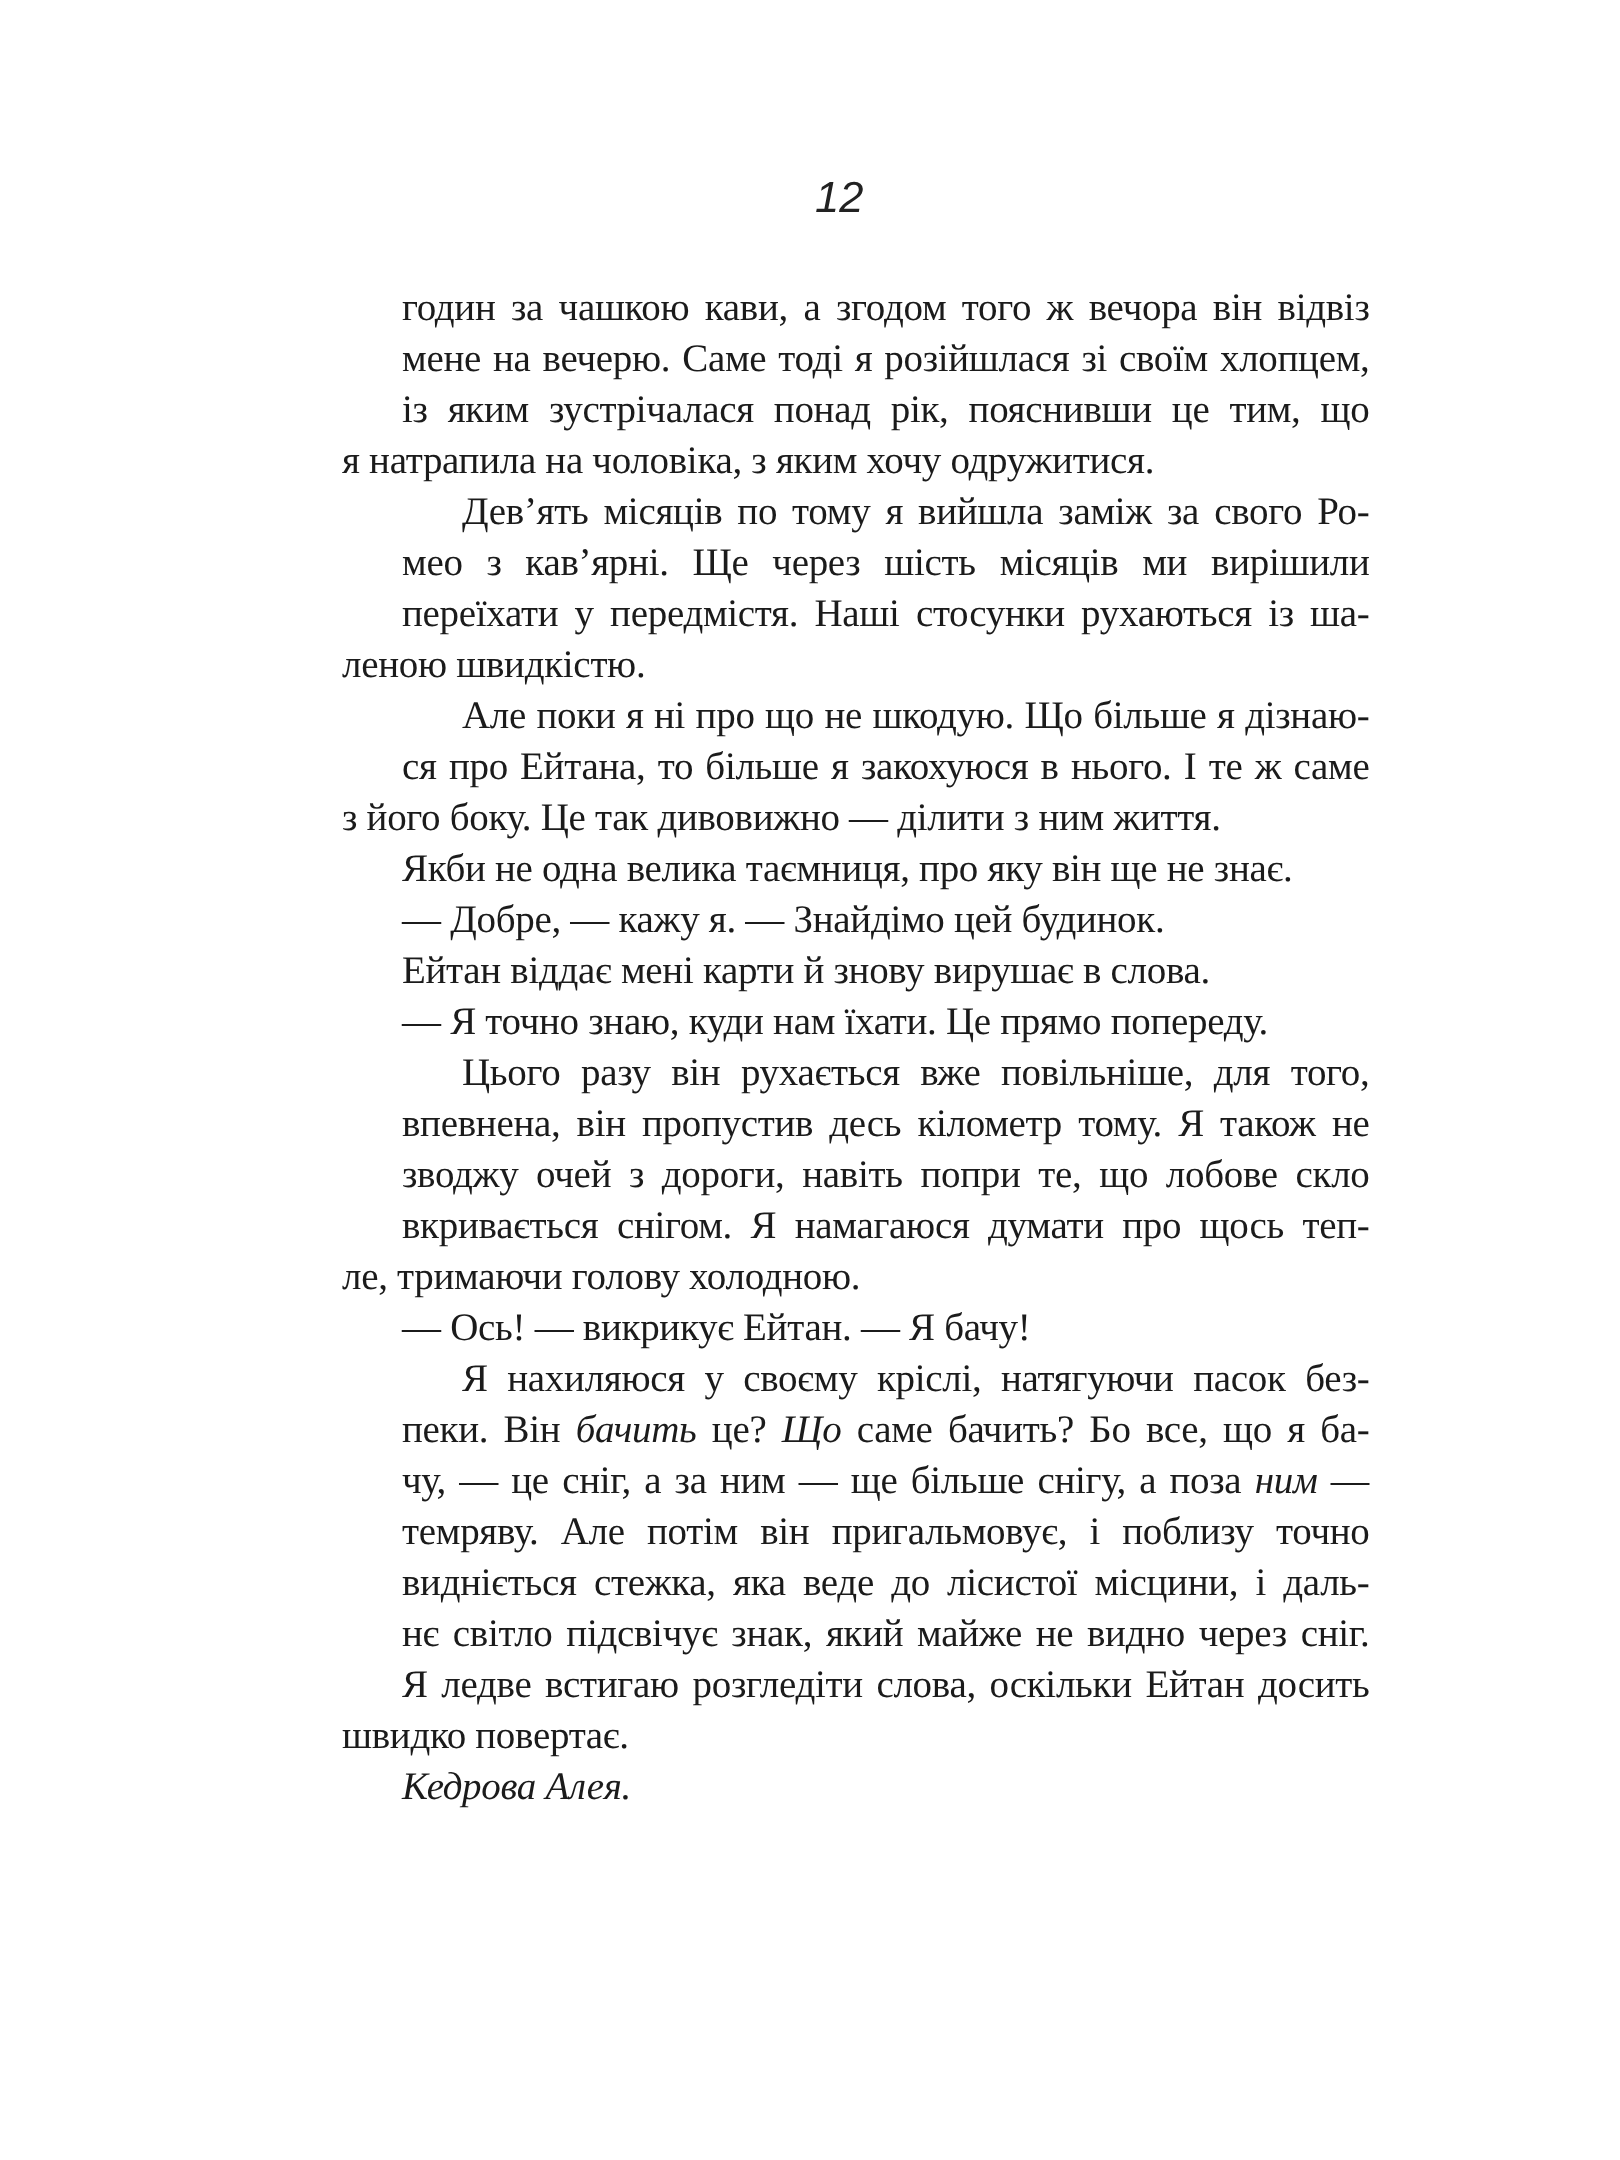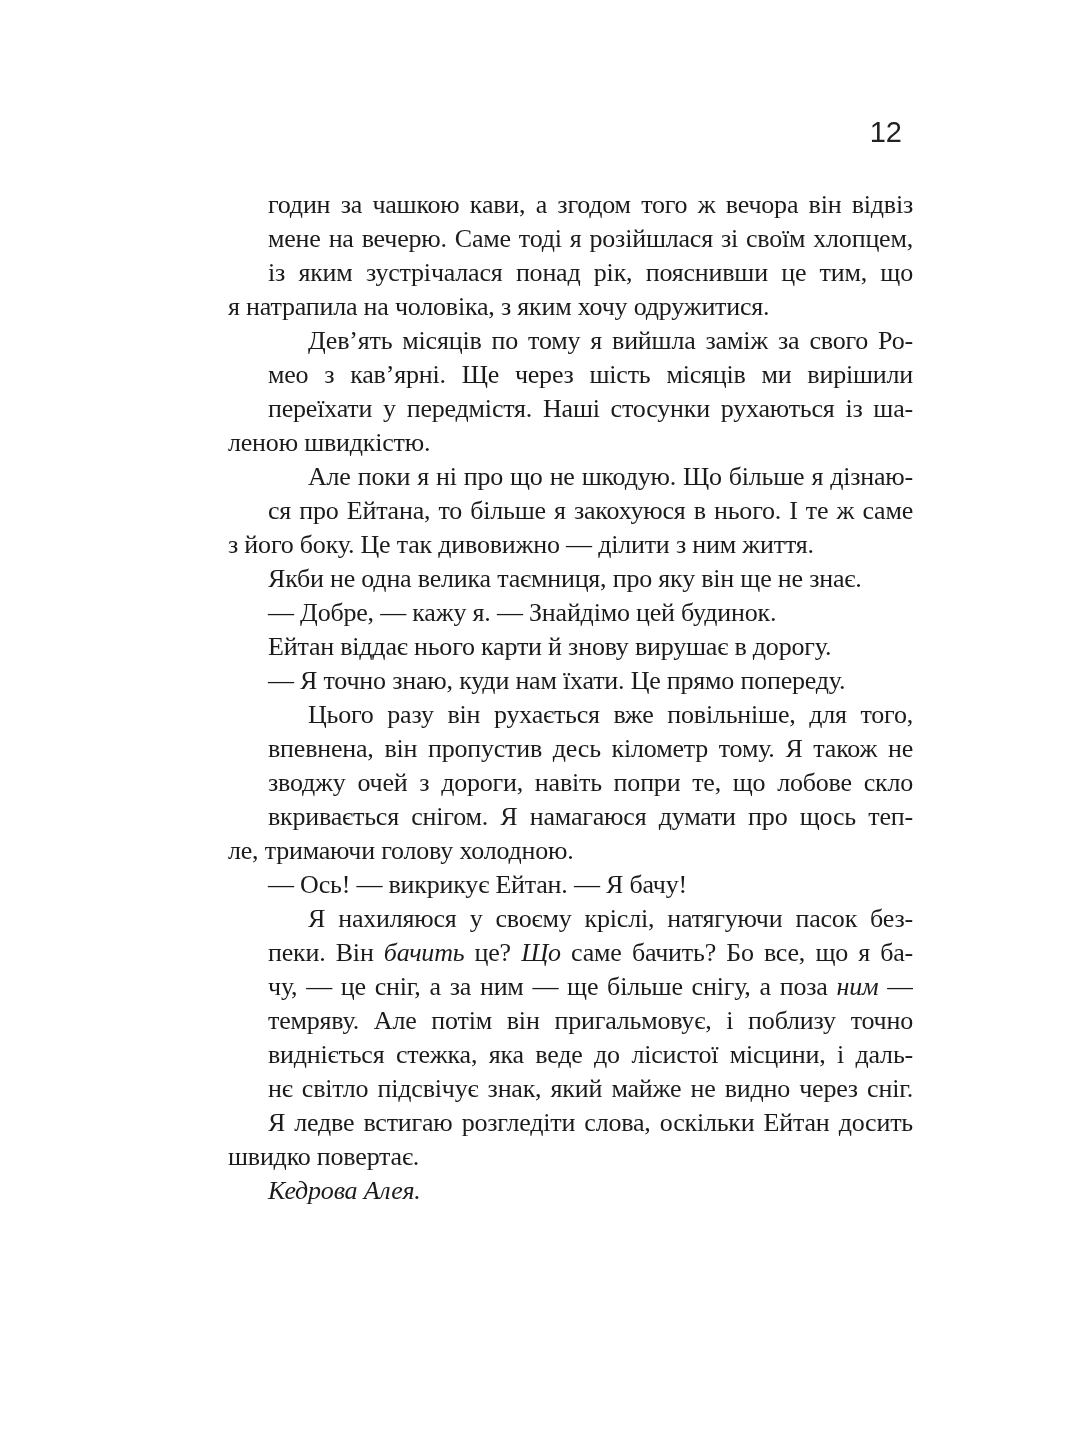--- a/index.html
+++ b/index.html
@@ -14,25 +14,26 @@
     background: #ffffff;
     color: #1b1b1b;
     overflow: hidden;
   }
   .folio {
     position: absolute;
     top: 117px;
     left: 228px;
     width: 685px;
     transform: translateX(-11px);
-    text-align: right;
+    text-align: center;
     font-family: "Liberation Sans", sans-serif;
     font-size: 29px;
     line-height: 30px;
     color: #222222;
+    font-style: italic;
   }
   .textblock {
     position: absolute;
     left: 228px;
     top: 188px;
     width: 685px;
   }
   .line {
     font-size: 26px;
     line-height: 34px;
@@ -61,21 +62,21 @@
       <div class="line"><span>я натрапила на чоловіка, з яким хочу одружитися.</span></div>
       <div class="line indent just"><span>Дев’ять місяців по тому я вийшла заміж за свого Ро-</span></div>
       <div class="line just"><span>мео з кав’ярні. Ще через шість місяців ми вирішили</span></div>
       <div class="line just"><span>переїхати у передмістя. Наші стосунки рухаються із ша-</span></div>
       <div class="line"><span>леною швидкістю.</span></div>
       <div class="line indent just"><span>Але поки я ні про що не шкодую. Що більше я дізнаю-</span></div>
       <div class="line just"><span>ся про Ейтана, то більше я закохуюся в нього. І те ж саме</span></div>
       <div class="line"><span>з його боку. Це так дивовижно — ділити з ним життя.</span></div>
       <div class="line indent"><span>Якби не одна велика таємниця, про яку він ще не знає.</span></div>
       <div class="line indent"><span>— Добре, — кажу я. — Знайдімо цей будинок.</span></div>
-      <div class="line indent"><span>Ейтан віддає нього карти й знову вирушає в дорогу.</span></div>
+      <div class="line indent"><span>Ейтан віддає мені карти й знову вирушає в слова.</span></div>
       <div class="line indent"><span>— Я точно знаю, куди нам їхати. Це прямо попереду.</span></div>
       <div class="line indent just"><span>Цього разу він рухається вже повільніше, для того,</span></div>
       <div class="line just"><span>впевнена, він пропустив десь кілометр тому. Я також не</span></div>
       <div class="line just"><span>зводжу очей з дороги, навіть попри те, що лобове скло</span></div>
       <div class="line just"><span>вкривається снігом. Я намагаюся думати про щось теп-</span></div>
       <div class="line"><span>ле, тримаючи голову холодною.</span></div>
       <div class="line indent"><span>— Ось! — викрикує Ейтан. — Я бачу!</span></div>
       <div class="line indent just"><span>Я нахиляюся у своєму кріслі, натягуючи пасок без-</span></div>
       <div class="line just"><span>пеки. Він </span><span class="it">бачить</span><span> це? </span><span class="it">Що</span><span> саме бачить? Бо все, що я ба-</span></div>
       <div class="line just"><span>чу, — це сніг, а за ним — ще більше снігу, а поза </span><span class="it">ним</span><span> —</span></div>

